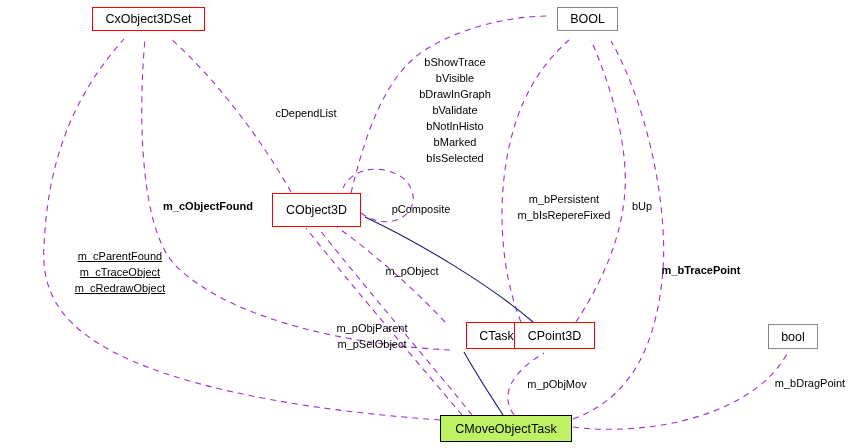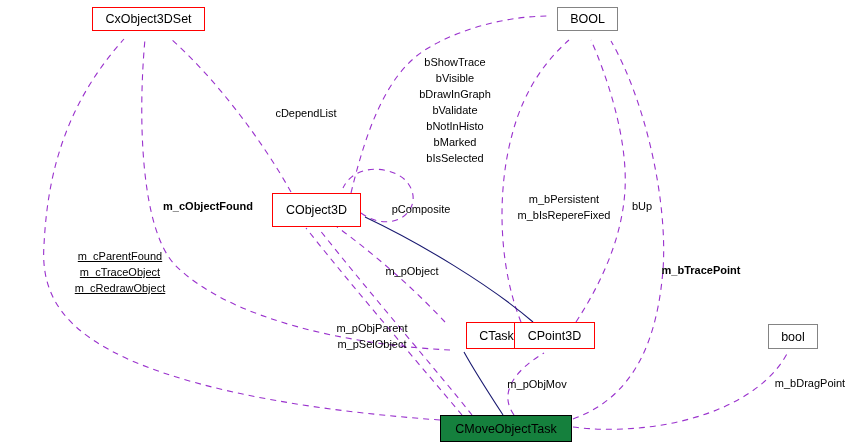--- a/index.html
+++ b/index.html
@@ -12,21 +12,21 @@
   .edges path{fill:none;stroke-width:1.1;}
   .edge-usage{stroke:#9a32cd;stroke-dasharray:6,5;}
   .edge-inherit{stroke:#191970;}
   .node{
     position:absolute;display:flex;align-items:center;justify-content:center;
     background:#ffffff;color:#000;font-size:12.5px;border:1px solid #000;
     box-sizing:border-box;white-space:nowrap;
   }
   .node.documented{border-color:#ff0000;}
   .node.plain{border-color:#848484;}
-  .node.current{background:#15803d;border-color:#000000;}
+  .node.current{background:#bef264;border-color:#000000;}
   .elabel{
     position:absolute;transform:translate(-50%,-50%);
     font-size:11px;line-height:16px;color:#000;text-align:center;white-space:nowrap;
   }
   .elabel span{display:block;}
 </style>
 </head>
 <body>
 
 <div class="diagram">
@@ -104,17 +104,17 @@
 
   <div class="elabel" style="left:412px;top:271px;">m_pObject</div>
 
   <div class="elabel" style="left:701px;top:270px;font-weight:bold;">m_bTracePoint</div>
 
   <div class="elabel" style="left:372px;top:336px;">
     <span>m_pObjParent</span>
     <span>m_pSelObject</span>
   </div>
 
-  <div class="elabel" style="left:537px;top:384px;">m_pObjMov</div>
+  <div class="elabel" style="left:557px;top:384px;">m_pObjMov</div>
 
   <div class="elabel" style="left:810px;top:383px;">m_bDragPoint</div>
 
 </div>
 
 </body></html>

